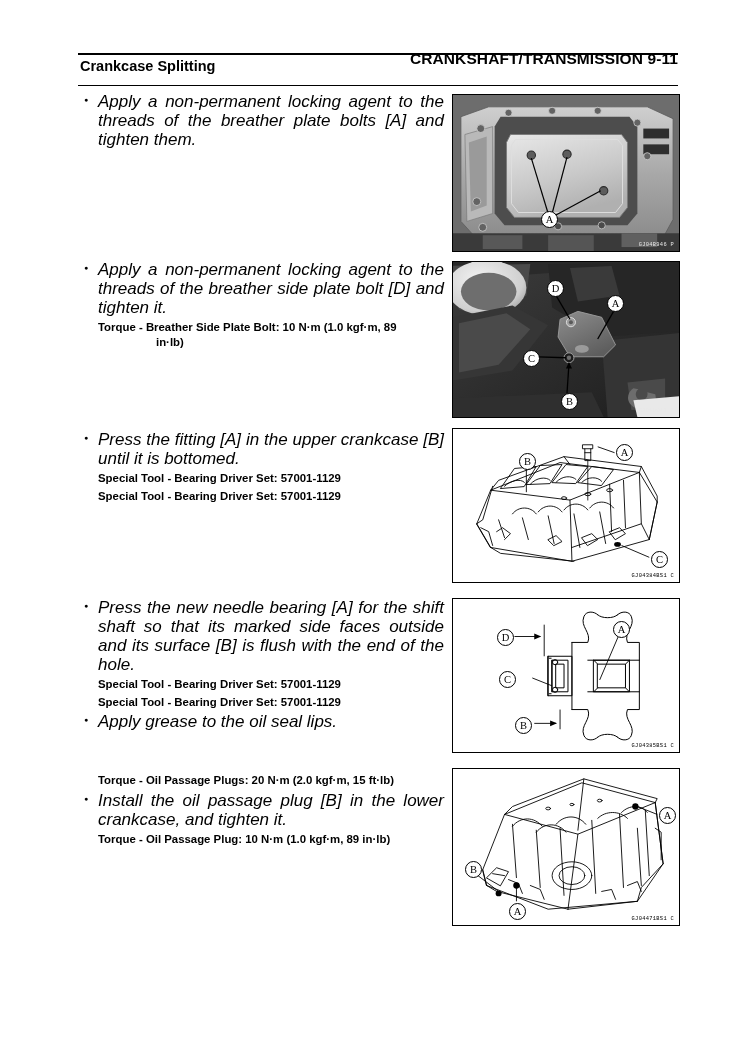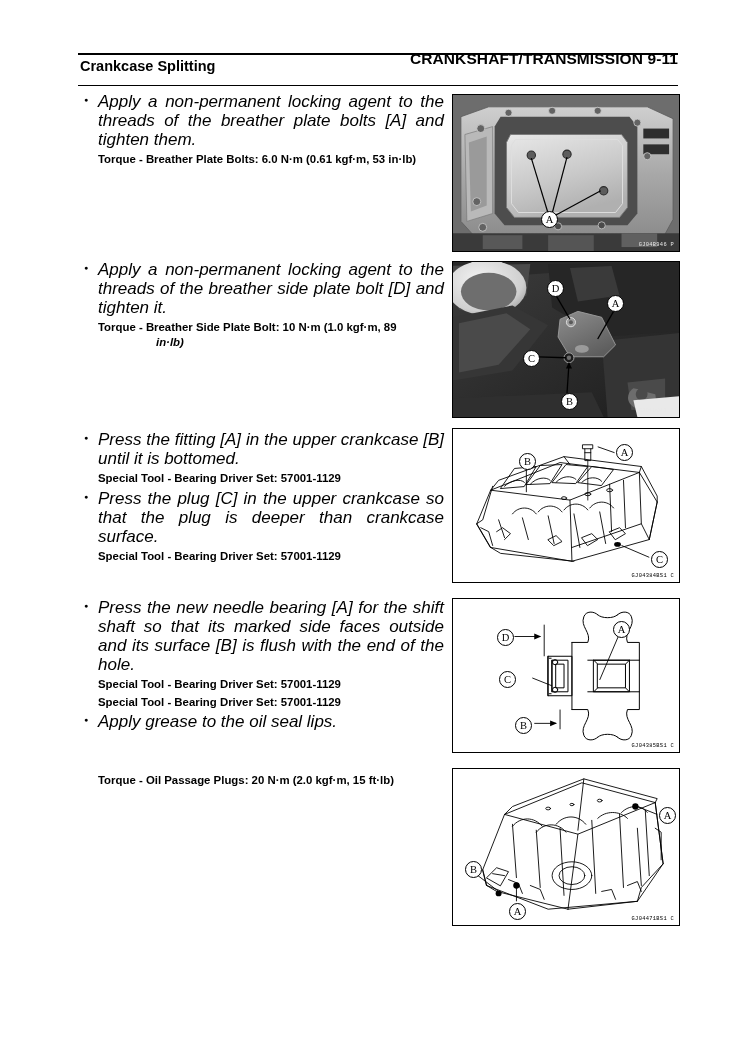--- a/index.html
+++ b/index.html
@@ -95,21 +95,20 @@
     font-size: 11.4px;
     font-weight: bold;
     line-height: 14.5px;
     padding-left: 14px;
     margin-top: 3px;
     margin-bottom: 3px;
   }
   .spec-line .cont {
     display: block;
     padding-left: 58px;
-    font-style: italic;
   }
 
   
   .figure {
     position: absolute;
     left: 452px;
     width: 228px;
     border: 1px solid #000000;
     box-sizing: border-box;
     overflow: hidden;
@@ -164,21 +163,20 @@
 <div class="page">
 
   <div class="running-head">CRANKSHAFT/TRANSMISSION 9-11</div>
   <div class="rule-thick"></div>
   <div class="section-title">Crankcase Splitting</div>
   <div class="rule-thin"></div>
 
   <div class="row" style="top:92px;">
     <div class="text-col">
       <div class="bullet-item">Apply a non-permanent locking agent to the threads of the breather plate bolts [A] and tighten them.</div>
-      <div class="spec-line">Torque - Breather Plate Bolts: 6.0 N·m (0.61 kgf·m, 53 in·lb)</div>
     </div>
   </div>
 
   <div class="figure" style="top:94px; height:158px;">
     <div class="photo-bg"></div>
     <svg class="figsvg" viewBox="0 0 228 158" preserveAspectRatio="none">
       <defs>
         <linearGradient id="alu1" x1="0" y1="0" x2="0" y2="1">
           <stop offset="0" stop-color="#cfcfcf"></stop>
           <stop offset="0.5" stop-color="#a8a8a8"></stop>
@@ -303,21 +301,20 @@
     <div class="callout" style="left:154px; top:33px;">A</div>
     <div class="callout" style="left:70px; top:88px;">C</div>
     <div class="callout" style="left:108px; top:131px;">B</div>
     <div class="fig-code onphoto">GJ04B947  P</div>
   </div>
 
   <div class="row" style="top:430px;">
     <div class="text-col">
       <div class="bullet-item">Press the fitting [A] in the upper crankcase [B] until it is bottomed.</div>
       <div class="spec-line">Special Tool -  Bearing Driver Set: 57001-1129</div>
-      <div class="bullet-item">Press the plug [C] in the upper crankcase so that the plug is deeper than crankcase surface.</div>
       <div class="spec-line">Special Tool -  Bearing Driver Set: 57001-1129</div>
     </div>
   </div>
 
   <div class="figure" style="top:428px; height:155px;">
     <svg class="figsvg" viewBox="0 0 228 155" preserveAspectRatio="none">
       <rect x="0" y="0" width="228" height="155" fill="#ffffff"></rect>
       <g fill="none" stroke="#000" stroke-width="0.9" stroke-linejoin="round" stroke-linecap="round">
 
         <path d="M24,96 L38,62 L108,34 L188,44 L206,74 L198,112 L120,134 L38,120 Z"></path>
@@ -447,20 +444,22 @@
     <div class="callout" style="left:160px; top:22px;">A</div>
     <div class="callout" style="left:62px; top:118px;">B</div>
     <div class="callout" style="left:46px; top:72px;">C</div>
     <div class="callout" style="left:44px; top:30px;">D</div>
     <div class="fig-code ondraw">GJ04385BS1  C</div>
   </div>
 
   <div class="row" style="top:770px;">
     <div class="text-col">
       <div class="spec-line">Torque - Oil Passage Plugs: 20 N·m (2.0 kgf·m, 15 ft·lb)</div>
+      <div class="bullet-item">Install the oil passage plug [B] in the lower crankcase, and tighten it.</div>
+      <div class="spec-line">Torque - Oil Passage Plug: 10 N·m (1.0 kgf·m, 89 in·lb)</div>
     </div>
   </div>
 
   <div class="figure" style="top:768px; height:158px;">
     <svg class="figsvg" viewBox="0 0 228 158" preserveAspectRatio="none">
       <rect x="0" y="0" width="228" height="158" fill="#ffffff"></rect>
       <g fill="none" stroke="#000" stroke-width="0.9" stroke-linejoin="round" stroke-linecap="round">
 
         <path d="M30,102 L52,46 L130,14 L204,34 L212,96 L186,134 L96,142 L34,118 Z"></path>
         <path d="M52,46 L126,66 L204,34"></path>

